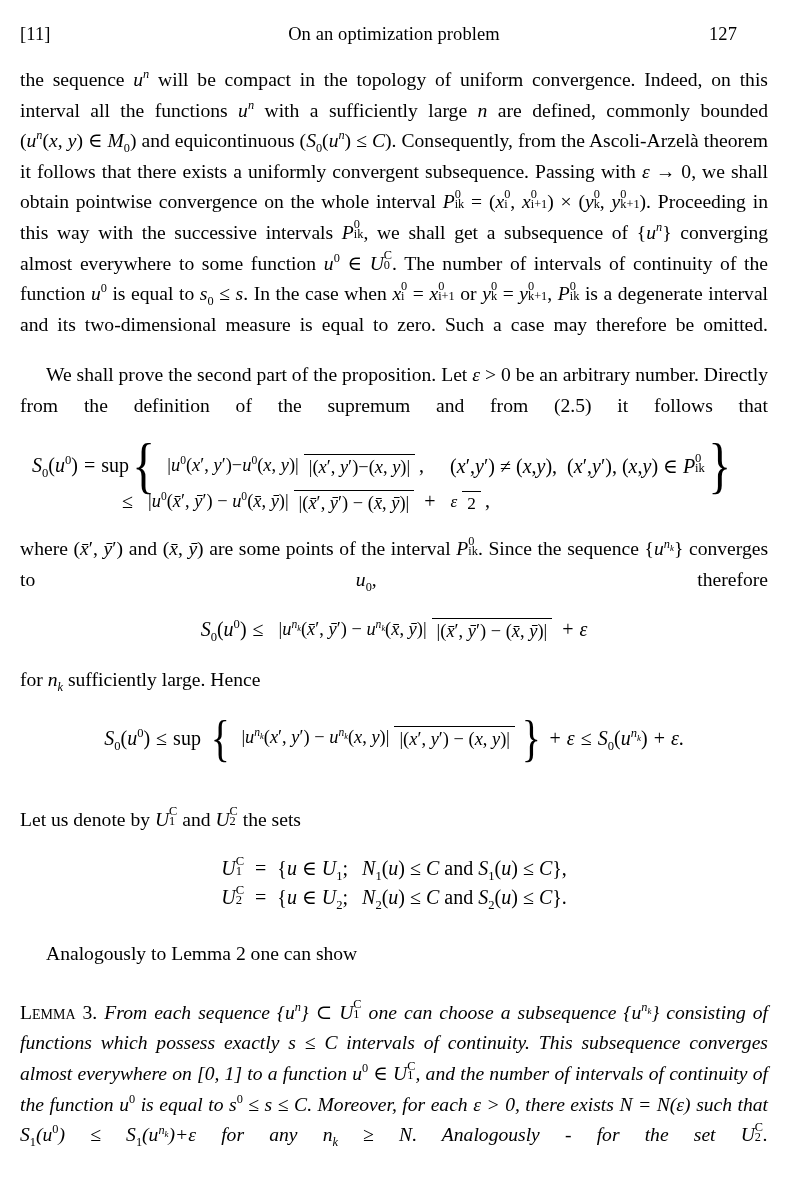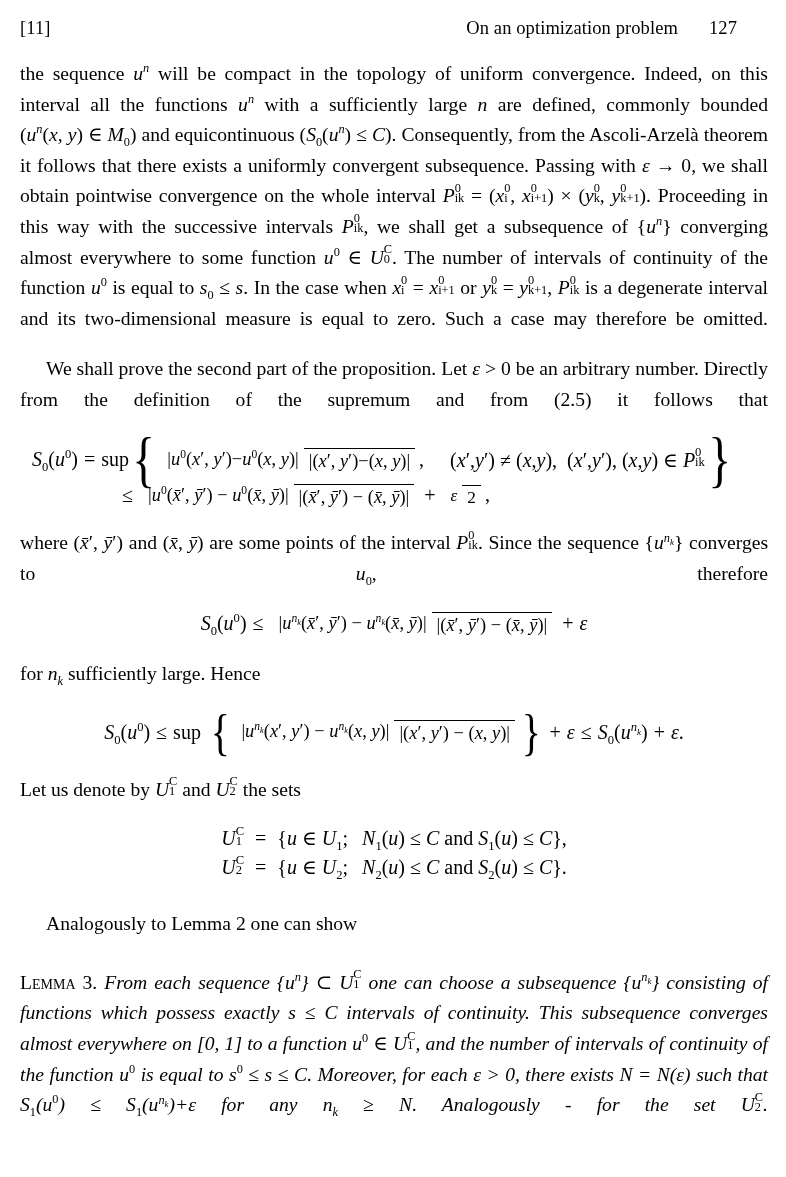--- a/index.html
+++ b/index.html
@@ -16,35 +16,35 @@
     width: 786px;
     height: 1177px;
     background: #ffffff;
     overflow: hidden;
     box-sizing: border-box;
     padding: 0;
   }
   .content {
     position: absolute;
     left: 20px;
-    top: 4px;
+    top: 10px;
     width: 748px;
   }
 
   
   .runhead {
     display: flex;
     align-items: baseline;
     justify-content: space-between;
     font-size: 18.5px;
     padding-top: 14px;
     letter-spacing: 0.1px;
   }
   .runhead .folio-left { width: 90px; text-align: left; }
-  .runhead .runtitle  { flex: 1; text-align: right; }
+  .runhead .runtitle  { flex: 1; text-align: center; }
   .runhead .folio-right { width: 90px; text-align: center; }
 
   
   .para {
     font-size: 19.6px;
     line-height: 30.6px;
     text-align: justify;
     text-align-last: left;
     margin: 0;
     hyphens: none;
@@ -209,21 +209,21 @@
       <span class="brace">}</span>
       <span class="op">+</span>
       <i class="m">ε</i>
       <span class="op">≤</span>
       <span class="nb"><i class="m">S</i><sub class="s">0</sub>(<i class="m">u</i><sup class="si">n<sub style="font-size:0.72em">k</sub></sup>)</span>
       <span class="op">+</span>
       <span class="nb"><i class="m">ε</i>.</span>
     </div>
   </div>
 
-  <p class="para" style="margin-top:24px;">
+  <p class="para" style="margin-top:48px;">
     <span>Let us denote by </span><span class="nb"><i class="m">U</i><span class="ss upr"><span class="up">C</span><span class="dn">1</span></span></span><span> and </span><span class="nb"><i class="m">U</i><span class="ss upr"><span class="up">C</span><span class="dn">2</span></span></span><span> the sets</span>
   </p>
 
   <div class="eq" style="margin-top:20px;">
     <div class="eqrow">
       <span class="nb">
         <i class="m">U</i><span class="ss upr"><span class="up">C</span><span class="dn">1</span></span>
         <span class="op">=</span>
         {<i class="m">u</i> <span>∈</span> <i class="m">U</i><sub class="s">1</sub>;<span class="gap-md"></span><i class="m">N</i><sub class="s">1</sub>(<i class="m">u</i>) <span>≤</span> <i class="m">C</i> <span class="mr">and</span> <i class="m">S</i><sub class="s">1</sub>(<i class="m">u</i>) <span>≤</span> <i class="m">C</i>},
       </span>

